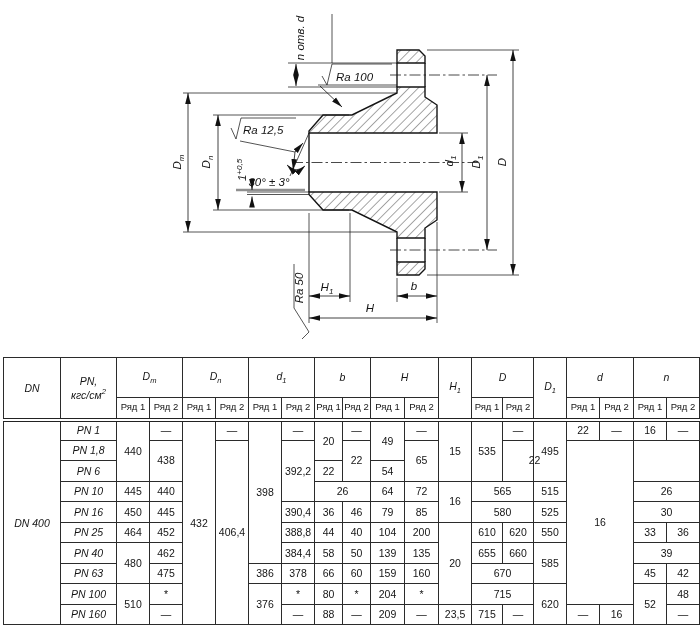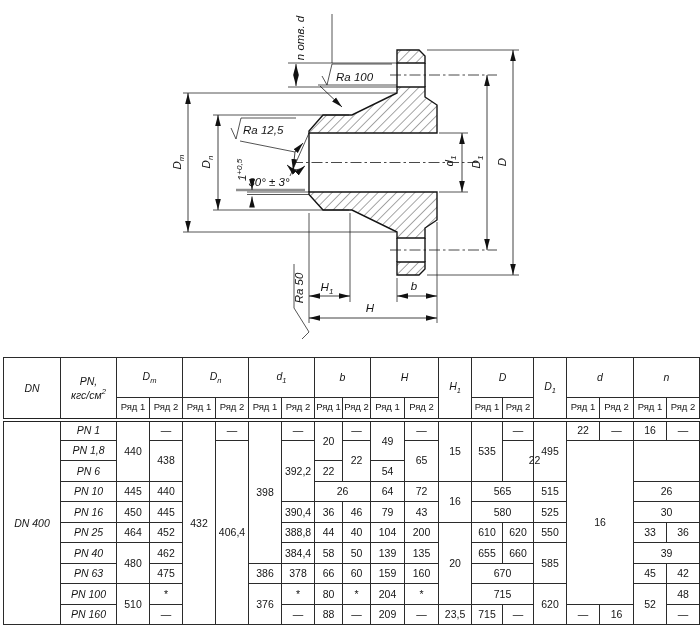--- a/index.html
+++ b/index.html
@@ -233,21 +233,21 @@
             <td colspan="2">26</td>
           </tr>
           <tr>
             <td class="pn">PN 16</td>
             <td>450</td>
             <td>445</td>
             <td>390,4</td>
             <td>36</td>
             <td>46</td>
             <td>79</td>
-            <td>43</td>
+            <td>85</td>
             <td colspan="2">580</td>
             <td>525</td>
             <td colspan="2">30</td>
           </tr>
           <tr>
             <td class="pn">PN 25</td>
             <td>464</td>
             <td>452</td>
             <td>388,8</td>
             <td>44</td>

